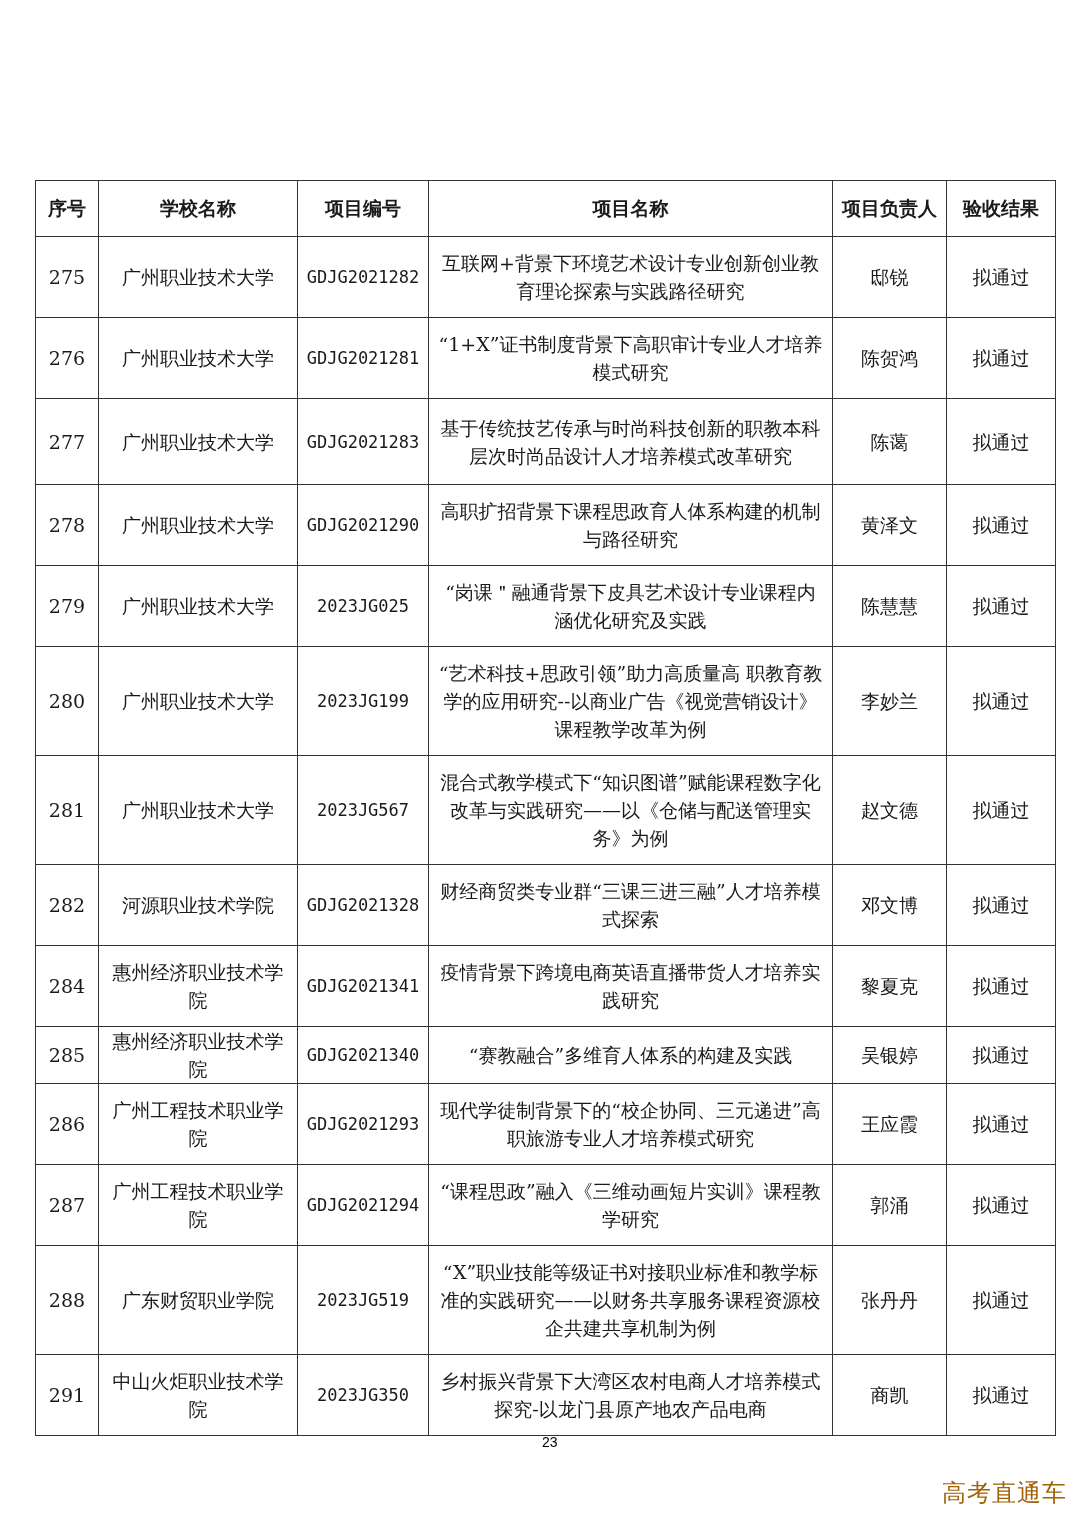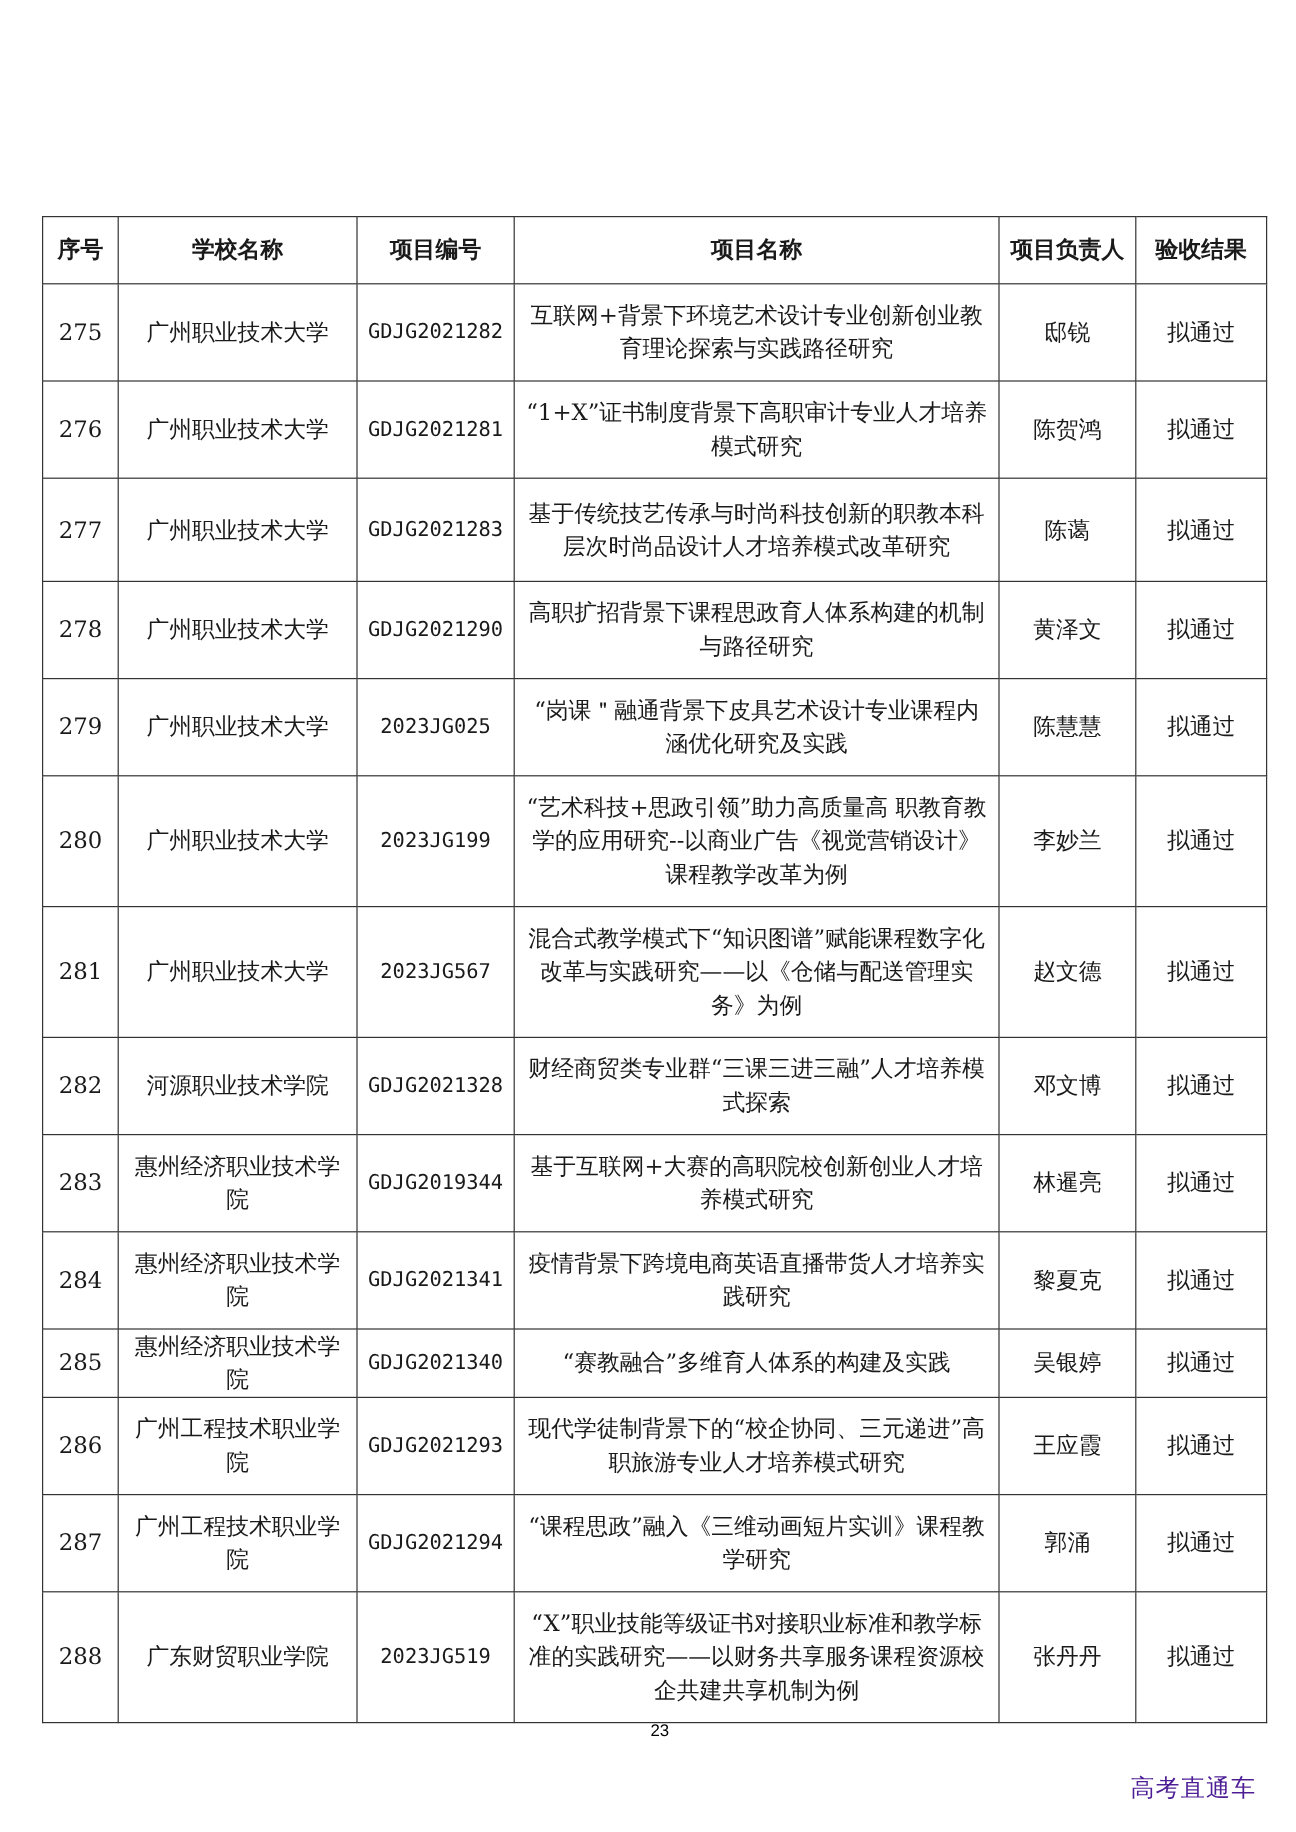--- a/index.html
+++ b/index.html
@@ -24,21 +24,21 @@
     height: 55px;
   }
   .page-table td.code { font-family: "DejaVu Sans Mono", "Liberation Mono", monospace; font-size: 17px; word-break: break-all; padding: 0 8px; }
   .page-table td.title { padding: 12px 8px; }
   .page-number {
     position: absolute; left: 542px; top: 1418px;
     font-family: "Liberation Sans", sans-serif; font-size: 14px; color: #000; margin-top: 16px;
   }
   .watermark {
     position: absolute; left: 942px; top: 1477px;
-    font-family: "DejaVu Sans", sans-serif; font-size: 20px; color: #4c1d95;
+    font-family: "DejaVu Sans", sans-serif; font-size: 24px; color: #a16207;
     letter-spacing: 1px;
   }
 </style>
 </head>
 <body>
 
 <table class="page-table">
   <colgroup>
     <col style="width:63px">
     <col style="width:199px">
@@ -116,28 +116,20 @@
       </tr>
       <tr style="height: 57px; margin-top: 40px;">
         <td>282</td>
         <td>河源职业技术学院</td>
         <td class="code">GDJG2021328</td>
         <td class="title">财经商贸类专业群“三课三进三融”人才培养模式探索</td>
         <td>邓文博</td>
         <td>拟通过</td>
       </tr>
       <tr style="height: 57px;">
-        <td>283</td>
-        <td>惠州经济职业技术学院</td>
-        <td class="code">GDJG2019344</td>
-        <td class="title">基于互联网+大赛的高职院校创新创业人才培养模式研究</td>
-        <td>林暹亮</td>
-        <td>拟通过</td>
-      </tr>
-      <tr style="height: 57px;">
         <td>284</td>
         <td>惠州经济职业技术学院</td>
         <td class="code">GDJG2021341</td>
         <td class="title">疫情背景下跨境电商英语直播带货人才培养实践研究</td>
         <td>黎夏克</td>
         <td>拟通过</td>
       </tr>
       <tr style="height: 57px;">
         <td>285</td>
         <td>惠州经济职业技术学院</td>
@@ -163,17 +155,25 @@
         <td>拟通过</td>
       </tr>
       <tr style="height: 86px;">
         <td>288</td>
         <td>广东财贸职业学院</td>
         <td class="code">2023JG519</td>
         <td class="title">“X”职业技能等级证书对接职业标准和教学标准的实践研究——以财务共享服务课程资源校企共建共享机制为例</td>
         <td>张丹丹</td>
         <td>拟通过</td>
       </tr>
+      <tr style="height: 57px;">
+        <td>291</td>
+        <td>中山火炬职业技术学院</td>
+        <td class="code">2023JG350</td>
+        <td class="title">乡村振兴背景下大湾区农村电商人才培养模式探究-以龙门县原产地农产品电商</td>
+        <td>商凯</td>
+        <td>拟通过</td>
+      </tr>
     </tbody>
 </table>
 
 <div class="page-number">23</div>
 <div class="watermark">高考直通车</div>
 
 </body></html>

